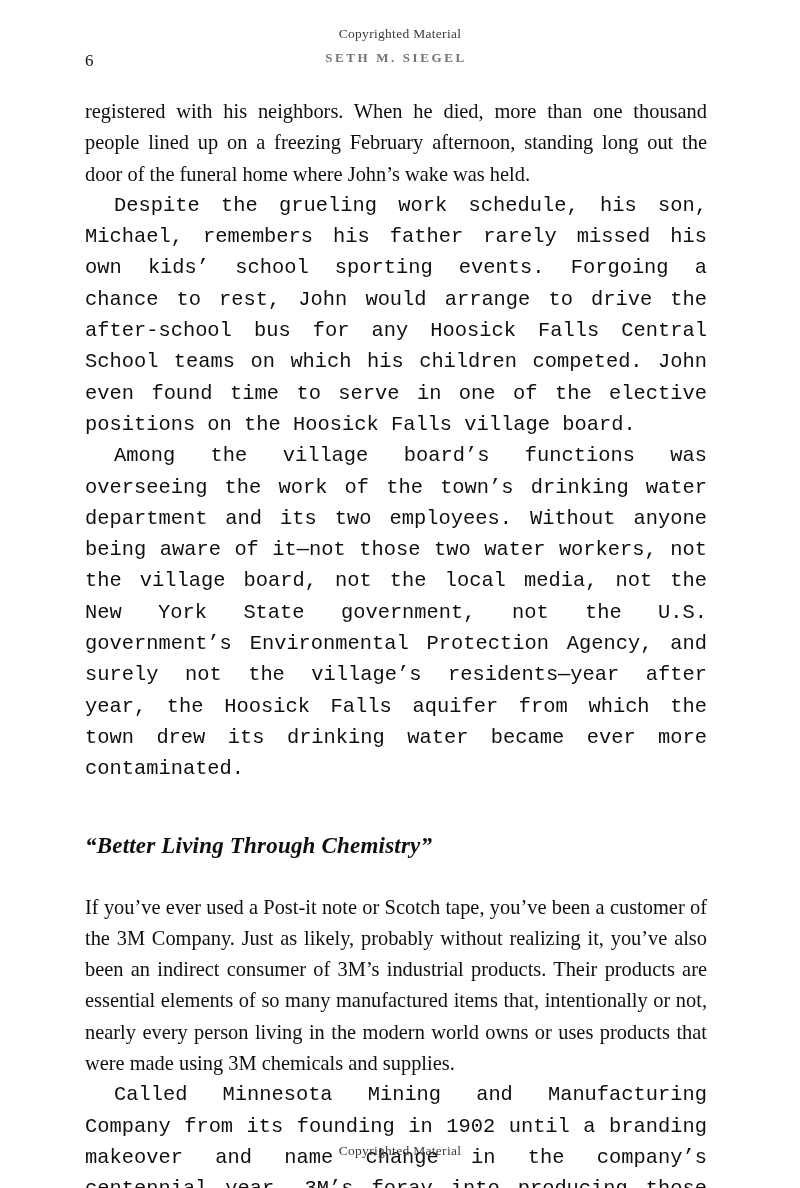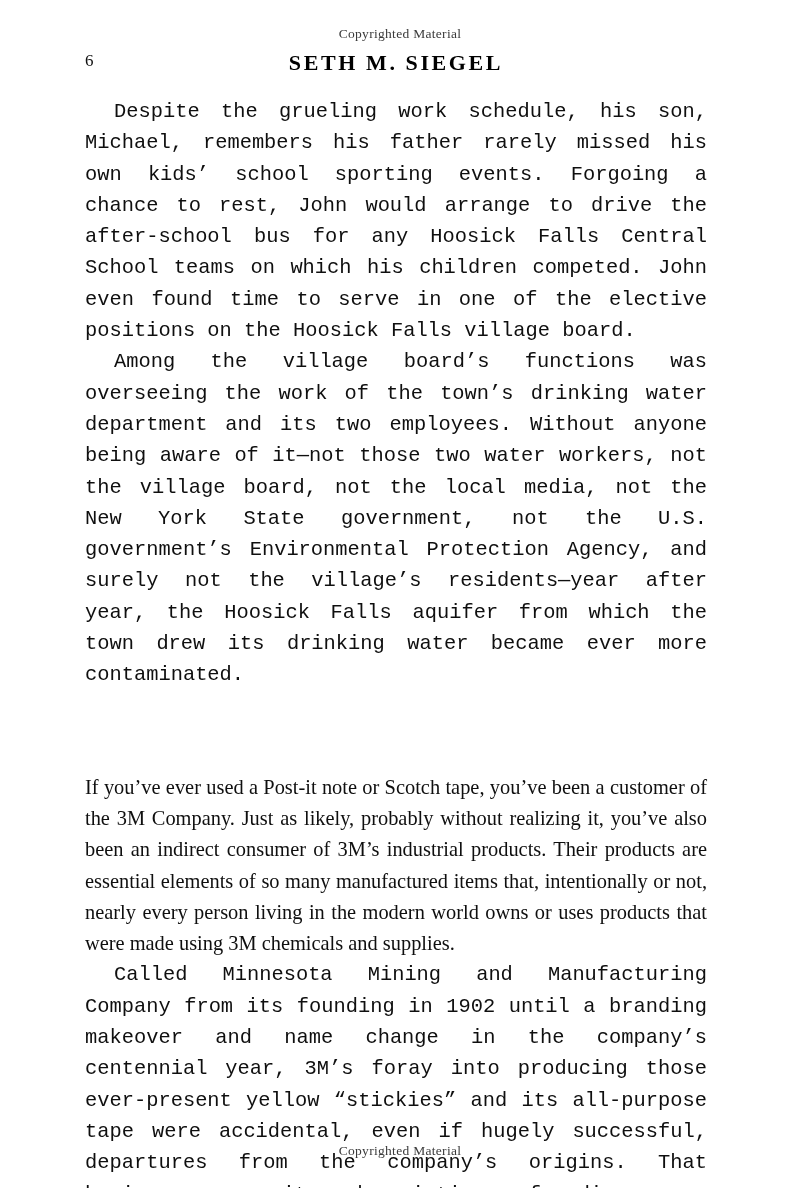--- a/index.html
+++ b/index.html
@@ -50,24 +50,24 @@
   }
   .folio {
     position: absolute;
     left: 0;
     top: 1px;
     font-size: 17px;
     color: #111;
   }
   .author-name {
     text-align: center;
-    font-size: 22px;
+    font-size: 13px;
     font-weight: bold;
     letter-spacing: 2.6px;
-    color: #000000;
+    color: #737373;
   }
   .body-col {
     position: absolute;
     left: 85px;
     top: 96px;
     width: 622px;
   }
   p.para {
     margin: 0;
     font-size: 20.4px;
@@ -99,24 +99,26 @@
 
   <div class="copyright-top">Copyrighted Material</div>
 
   <div class="running-head">
     <div class="folio">6</div>
     <div class="author-name">SETH M. SIEGEL</div>
   </div>
 
   <div class="body-col">
 
+    <p class="para">registered with his neighbors. When he died, more than one thousand people lined up on a freezing February afternoon, standing long out the door of the funeral home where John’s wake was held.</p>
     <p class="para indent">Despite the grueling work schedule, his son, Michael, remembers his father rarely missed his own kids’ school sporting events. Forgoing a chance to rest, John would arrange to drive the after-school bus for any Hoosick Falls Central School teams on which his children competed. John even found time to serve in one of the elective positions on the Hoosick Falls village board.</p>
     <p class="para indent">Among the village board’s functions was overseeing the work of the town’s drinking water department and its two employees. Without anyone being aware of it—not those two water workers, not the village board, not the local media, not the New York State government, not the U.S. government’s Environmental Protection Agency, and surely not the village’s residents—year after year, the Hoosick Falls aquifer from which the town drew its drinking water became ever more contaminated.</p>
 
     <div class="gap-before-head"></div>
+    <h2 class="section-head">“Better Living Through Chemistry”</h2>
     <div class="gap-after-head"></div>
 
     <p class="para">If you’ve ever used a Post-it note or Scotch tape, you’ve been a customer of the 3M Company. Just as likely, probably without realizing it, you’ve also been an indirect consumer of 3M’s industrial products. Their products are essential elements of so many manufactured items that, intentionally or not, nearly every person living in the modern world owns or uses products that were made using 3M chemicals and supplies.</p>
     <p class="para indent">Called Minnesota Mining and Manufacturing Company from its founding in 1902 until a branding makeover and name change in the company’s centennial year, 3M’s foray into producing those ever-present yellow “stickies” and its all-purpose tape were accidental, even if hugely successful, departures from the company’s origins. That business, as its descriptive, founding name implied, was dedicated to coming up with products for industrial users.</p>
 
   </div>
 
   <div class="copyright-bottom">Copyrighted Material</div>
 
 </div>

